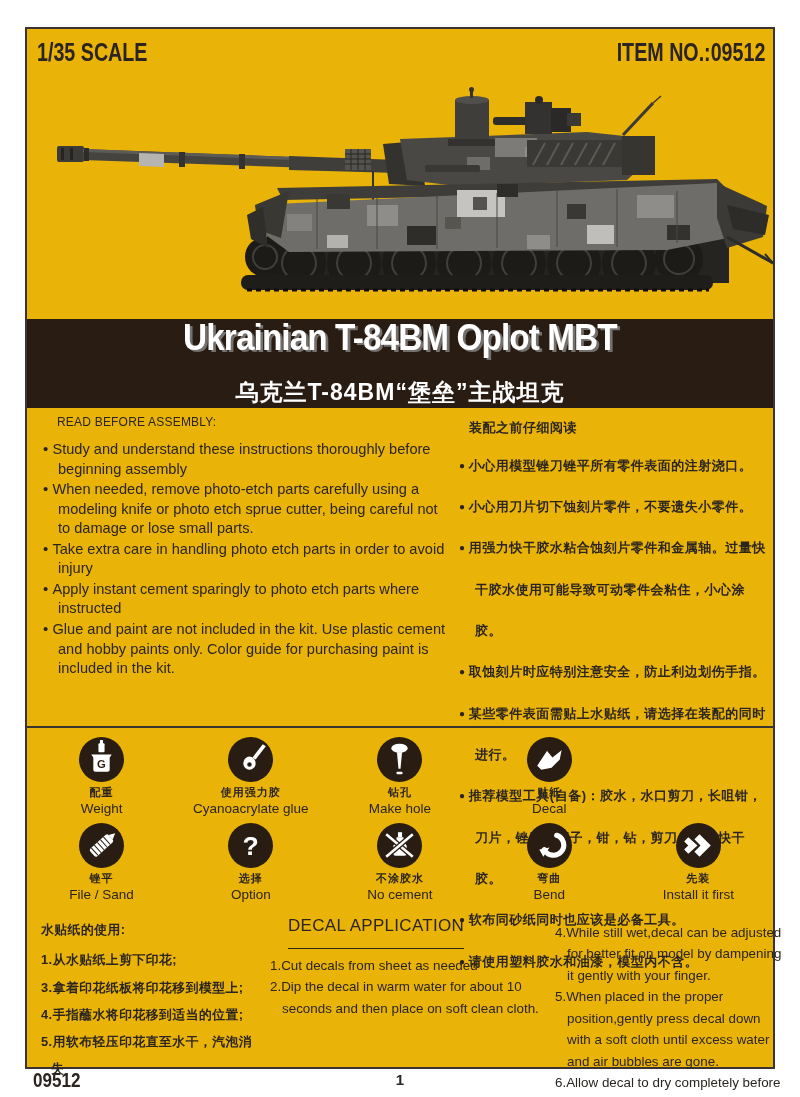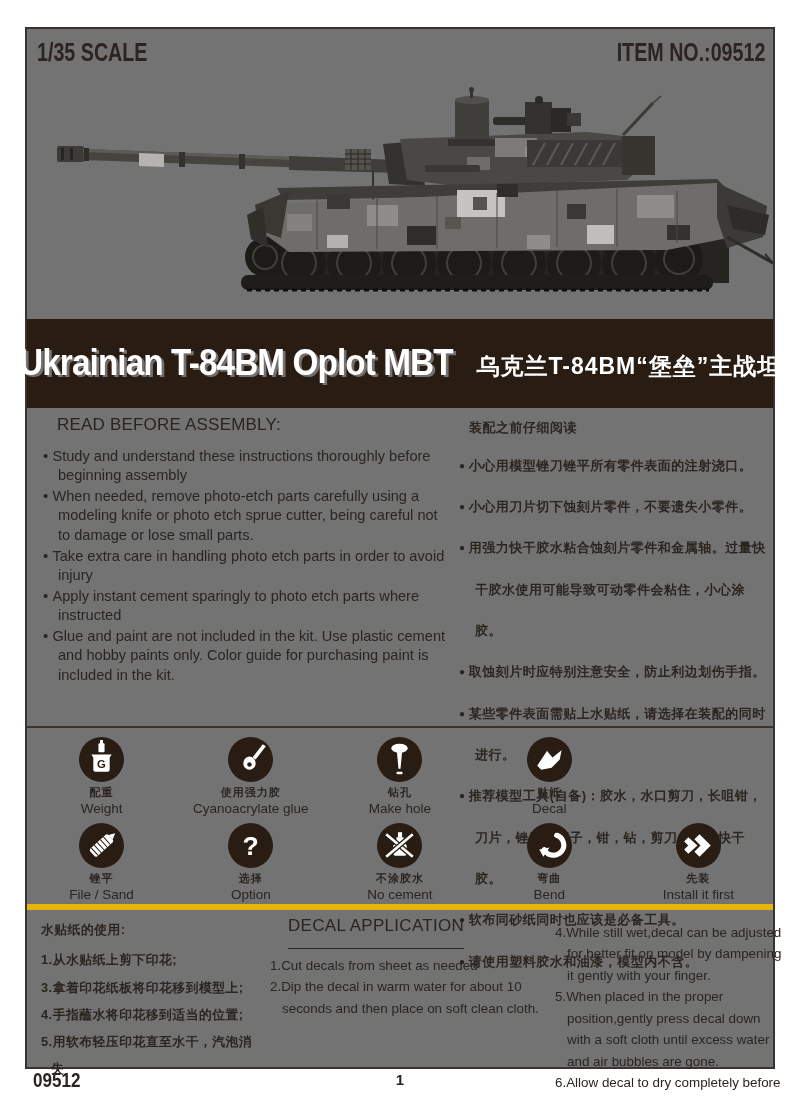--- a/index.html
+++ b/index.html
@@ -1,38 +1,38 @@
 <!DOCTYPE html>
 <html><head>
 <meta charset="utf-8">
 <style>
   html,body{margin:0;padding:0;background:#ffffff;}
   .page{position:relative;width:800px;height:1097px;background:#fff;
         font-family:"Liberation Sans",sans-serif;color:#2b2520;overflow:hidden;}
   .sheet{position:absolute;left:25px;top:27px;width:746px;height:1038px;
-         border:2px solid #3a3330;background:#737373;}
+         border:2px solid #3a3330;background:#eab308;}
   
   .hdr-scale{position:absolute;left:10px;top:8px;font-size:24px;font-weight:bold;
              letter-spacing:0px;transform:scale(.82,1.08);transform-origin:left top;
              color:#2b2420;white-space:nowrap;}
   .hdr-item{position:absolute;right:8px;top:8px;font-size:24px;font-weight:bold;
             transform:scale(.82,1.08);transform-origin:right top;color:#2b2420;white-space:nowrap;}
   
   .tankbox{position:absolute;left:0;top:58px;width:746px;height:232px;}
   
   .banner{position:absolute;left:0;top:290px;width:746px;height:89px;background:#281c13;
-          display:flex;flex-direction:row;align-items:center;justify-content:center;}
+          display:flex;flex-direction:column;align-items:center;justify-content:space-between;}
   .banner .t-en{display:inline-block;color:#fff;font-size:37px;font-weight:bold;line-height:1.05;
           letter-spacing:-1px;transform:scaleX(.9);transform-origin:center;
           text-shadow:3px 2px 0 rgba(140,140,140,.75);white-space:nowrap;}
   .banner .t-cn{color:#fff;font-size:23px;font-weight:bold;margin-top:6px;letter-spacing:1px;white-space:nowrap;}
   
   .assembly{position:absolute;left:0;top:379px;width:746px;height:318px;}
   .as-en{position:absolute;left:12px;top:6px;width:408px;font-size:14.6px;line-height:1.34;}
-  .as-en .head{padding-left:18px;margin-bottom:9px;font-size:17px;letter-spacing:.2px;}
+  .as-en .head{padding-left:18px;margin-bottom:9px;font-size:12px;letter-spacing:.2px;}
   .as-en ul,.as-cn ul{list-style:none;margin:0;padding:0 0 0 4px;}
   .as-en li{padding-left:15px;text-indent:-15px;}
   .as-en li::before{content:"\2022\00a0";font-size:15px;}
   .as-cn{position:absolute;left:428px;top:6px;width:312px;font-size:13px;font-weight:bold;
          letter-spacing:.5px;}
   .as-cn .head{padding-left:14px;margin-bottom:2px;line-height:2.2;}
   .as-cn li{padding-left:16px;text-indent:-16px;line-height:3.18;}
   .as-cn li::before{content:"\25CF\00a0";font-size:10px;vertical-align:1px;}
   
   .icons{position:absolute;left:0;top:697px;width:746px;height:178px;border-top:2px solid #3a3330;}

